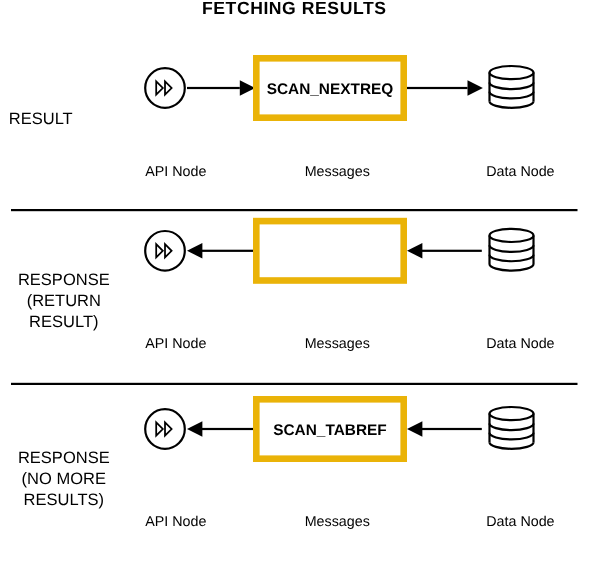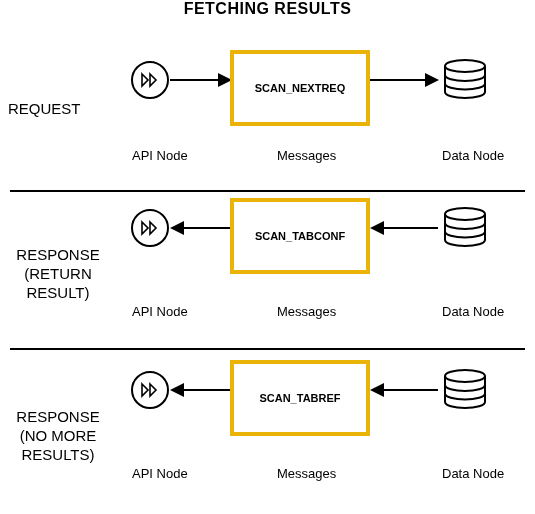--- a/index.html
+++ b/index.html
@@ -37,28 +37,28 @@
     .row-label {
       left: 8px;
       font-size: 15px;
       font-weight: 400;
       line-height: 1.25;
       text-align: center;
     }
     .msg-box {
       left: 230px;
       width: 140px;
-      height: 76px;
-      border: 4px solid #eab308;
+      height: 60px;
+      border: 6px solid #eab308;
       display: flex;
       align-items: center;
       justify-content: center;
       text-align: center;
       font-weight: 900;
-      font-size: 11px;
+      font-size: 14px;
       background: #fff;
       flex-direction: column;
       line-height: 1.3;
     }
     .col-labels {
       left: 0;
       right: 0;
       font-size: 13px;
       display: flex;
     }
@@ -78,21 +78,21 @@
     }
     .arrow-head.right { border-left: 14px solid #000; }
     .arrow-head.left { border-right: 14px solid #000; }
   </style>
 </head>
 <body>
 
 <div class="title">FETCHING RESULTS</div>
 
 <div class="section s0">
-  <div class="row-label" style="top:82px;">REQUEST</div>
+  <div class="row-label" style="top:82px;">RESULT</div>
   <div class="node-api" style="left:130px; top:42px;">
     <svg width="40" height="40" viewBox="0 0 40 40">
       <circle cx="20" cy="20" r="18" fill="none" stroke="#000" stroke-width="2"></circle>
       <path d="M12 14 L18 20 L12 26 Z" fill="none" stroke="#000" stroke-width="1.6"></path>
       <path d="M20 14 L26 20 L20 26 Z" fill="none" stroke="#000" stroke-width="1.6"></path>
     </svg>
   </div>
   <div class="arrow-line" style="left:170px; width:48px; top:61px;"></div>
   <div class="arrow-head right" style="left:218px; top:55px;"></div>
   <div class="msg-box" style="top:32px;">
@@ -124,21 +124,20 @@
   <div class="node-api" style="left:130px; top:32px;">
     <svg width="40" height="40" viewBox="0 0 40 40">
       <circle cx="20" cy="20" r="18" fill="none" stroke="#000" stroke-width="2"></circle>
       <path d="M12 14 L18 20 L12 26 Z" fill="none" stroke="#000" stroke-width="1.6"></path>
       <path d="M20 14 L26 20 L20 26 Z" fill="none" stroke="#000" stroke-width="1.6"></path>
     </svg>
   </div>
   <div class="arrow-head left" style="left:170px; top:45px;"></div>
   <div class="arrow-line" style="left:182px; width:48px; top:51px;"></div>
   <div class="msg-box" style="top:22px;">
-    <div>SCAN_TABCONF</div>
   </div>
   <div class="arrow-head left" style="left:370px; top:45px;"></div>
   <div class="arrow-line" style="left:382px; width:56px; top:51px;"></div>
   <div class="node-data" style="left:440px; top:30px;">
     <svg width="50" height="44" viewBox="0 0 50 44">
       <ellipse cx="25" cy="8" rx="20" ry="6" fill="none" stroke="#000" stroke-width="2"></ellipse>
       <path d="M5 8 L5 34" stroke="#000" stroke-width="2" fill="none"></path>
       <path d="M45 8 L45 34" stroke="#000" stroke-width="2" fill="none"></path>
       <path d="M5 17 A20 6 0 0 0 45 17" fill="none" stroke="#000" stroke-width="2"></path>
       <path d="M5 25.5 A20 6 0 0 0 45 25.5" fill="none" stroke="#000" stroke-width="2"></path>

